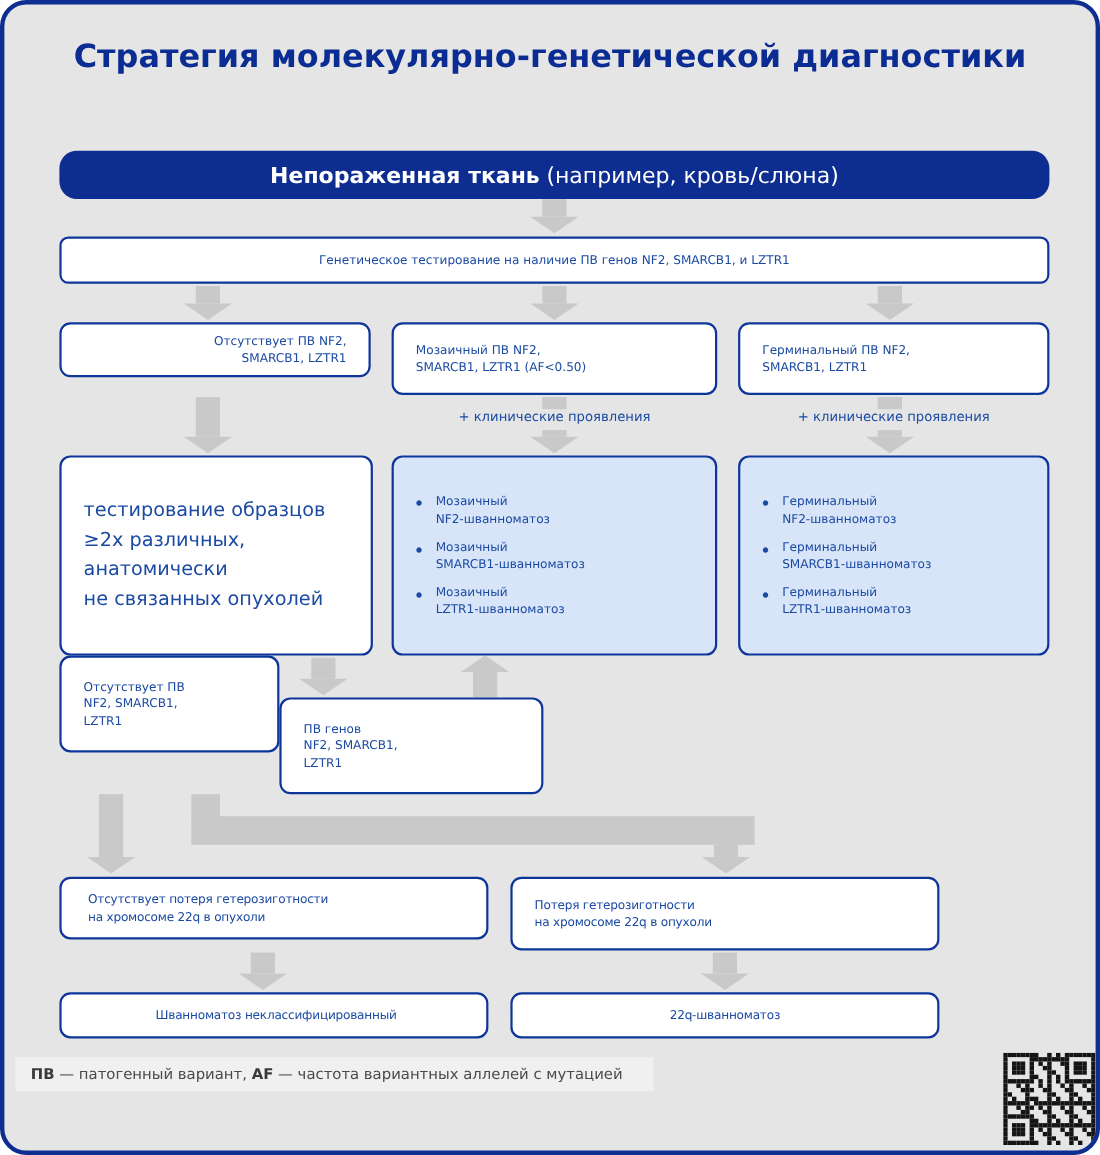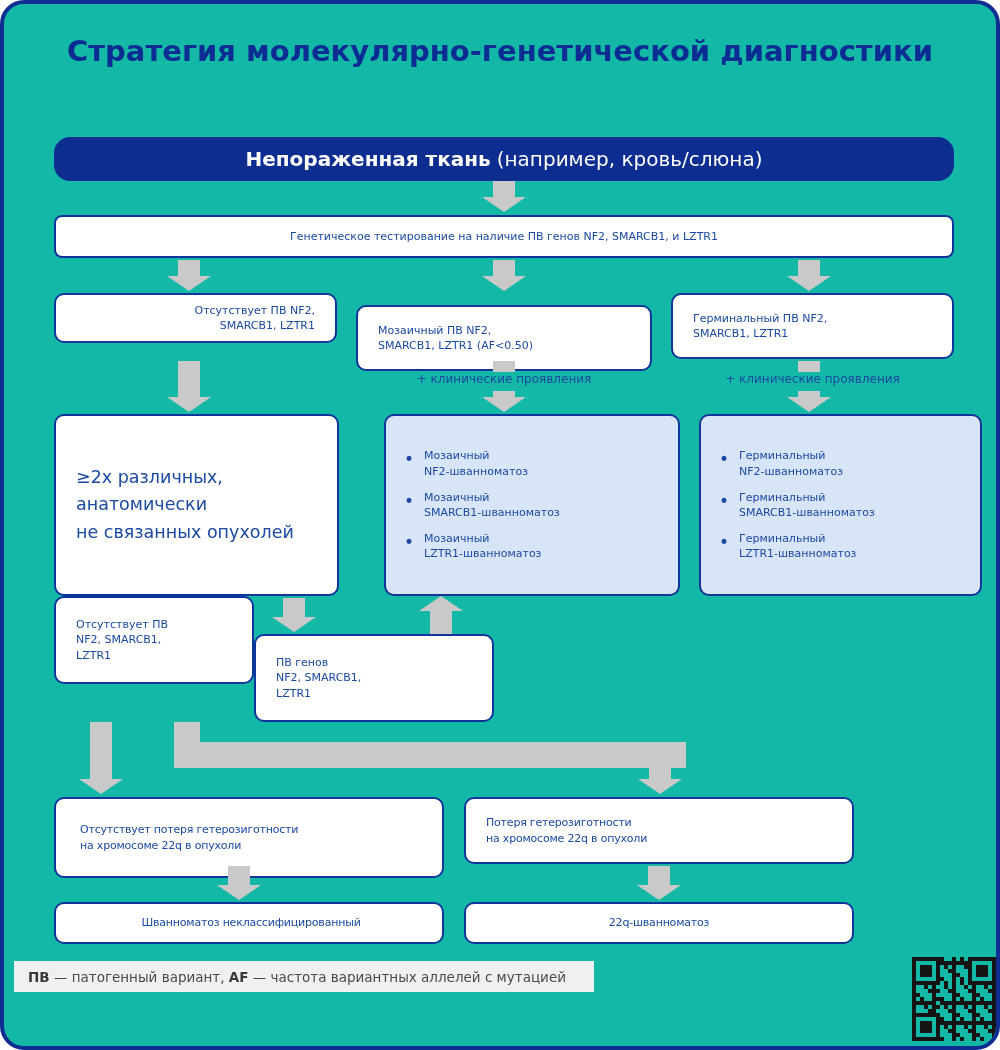--- a/index.html
+++ b/index.html
@@ -7,21 +7,21 @@
     --blue-border:#0e369a;
     --blue-text:#1b4aa2;
     --light-fill:#d8e5f8;
     --gray:#c9c9c9;
     --footer-bg:#f0f0f0;
     --footer-text:#4a4a4a;
   }
   *{margin:0;padding:0;box-sizing:border-box;}
   body{background:#fff;font-family:"DejaVu Sans","Liberation Sans",sans-serif;}
   .page{
-    position:relative;width:1000px;height:1050px;background:#14b8a6;
+    position:relative;width:1000px;height:1050px;background:#e5e5e5;
     border:4px solid var(--blue-dark);border-radius:24px;overflow:hidden;
   }
   .title{
     position:absolute;top:26px;left:0;width:100%;text-align:center;
     color:#0b2d93;font-size:29px;font-weight:bold;line-height:1.45;
   }
   .hdr{
     position:absolute;left:50px;top:133px;width:900px;height:44px;
     background:var(--blue-dark);border-radius:16px;color:#fff;font-size:20px;
     display:flex;align-items:center;justify-content:center;gap:6px;
@@ -44,21 +44,21 @@
     border-left:22px solid transparent;border-right:22px solid transparent;border-top:15px solid var(--gray);}
   .a-up{position:absolute;width:44px;}
   .a-up .stem{position:absolute;left:11px;bottom:0;width:22px;height:calc(100% - 15px);background:var(--gray);}
   .a-up .head{position:absolute;left:0;top:0;width:0;height:0;
     border-left:22px solid transparent;border-right:22px solid transparent;border-bottom:15px solid var(--gray);}
   .stub,.bar{position:absolute;background:var(--gray);}
   .clin{
     position:absolute;color:var(--blue-text);font-size:12px;text-align:center;
   }
   
-  .blist{gap:11px;padding:14px 14px 14px 18px;justify-content:center;margin-left:28px;}
+  .blist{gap:11px;padding:14px 14px 14px 18px;justify-content:center;}
   .bitem{display:flex;gap:10px;}
   .bitem .dot::before{content:"•";color:var(--blue-text);font-size:17px;}
   .footnote{
     position:absolute;left:10px;top:957px;width:580px;height:31px;
     background:var(--footer-bg);color:var(--footer-text);font-size:13.5px;
     display:flex;align-items:center;padding-left:14px;white-space:pre;
   }
   .footnote .b{font-weight:bold;color:#3a3a3a;}
   .qr{position:absolute;left:908px;top:953px;width:84px;height:84px;}
 </style>
@@ -95,21 +95,21 @@
     </div>
   <div class="a-down" style="left:783px;top:256px;height:31px;">
       <div class="stem"></div>
       <div class="head"></div>
     </div>
 
   <div class="box" style="left:50px;top:289px;width:283px;height:50px;text-align:right;">
     <div>Отсутствует ПВ NF2,</div>
     <div>SMARCB1, LZTR1</div>
   </div>
-  <div class="box" style="left:352px;top:301px;width:296px;height:66px;">
+  <div class="box" style="left:352px;top:289px;width:296px;height:66px;">
     <div>Мозаичный ПВ NF2,</div>
     <div>SMARCB1, LZTR1  (AF&lt;0.50)</div>
   </div>
   <div class="box" style="left:667px;top:289px;width:283px;height:66px;">
     <div>Герминальный ПВ NF2,</div>
     <div>SMARCB1, LZTR1</div>
   </div>
 
   <div class="a-down" style="left:163px;top:357px;height:51px;">
       <div class="stem"></div>
@@ -124,20 +124,21 @@
     </div>
 
   <div class="stub" style="left:794px;top:357px;width:22px;height:11px;"></div>
   <div class="clin" style="left:667px;top:368px;width:283px;">+ клинические проявления</div>
   <div class="a-down" style="left:783px;top:387px;height:21px;">
       <div class="stem"></div>
       <div class="head"></div>
     </div>
 
   <div class="box tall" style="left:50px;top:410px;width:285px;height:182px;">
+    <div>тестирование образцов</div>
     <div>≥2х различных,</div>
     <div>анатомически</div>
     <div>не связанных опухолей</div>
   </div>
 
   <div class="box light blist" style="left:352px;top:410px;width:296px;height:182px;">
     <div class="bitem">
         <span class="dot"></span>
       <div>
           <div>Мозаичный</div>
@@ -212,21 +213,21 @@
       <div class="stem"></div>
       <div class="head"></div>
     </div>
   <div class="stub" style="left:170px;top:718px;width:26px;height:24px;"></div>
   <div class="bar" style="left:170px;top:738px;width:512px;height:26px;"></div>
   <div class="a-down" style="left:634px;top:764px;height:26px;">
       <div class="stem"></div>
       <div class="head"></div>
     </div>
 
-  <div class="box narrowtxt" style="left:50px;top:793px;width:390px;height:81px;padding-left:24px;">
+  <div class="box narrowtxt" style="left:50px;top:793px;width:390px;height:57px;padding-left:24px;">
     <div>Отсутствует потеря гетерозиготности</div>
     <div>на хромосоме 22q в опухоли</div>
   </div>
   <div class="box narrowtxt" style="left:460px;top:793px;width:390px;height:67px;">
     <div>Потеря гетерозиготности</div>
     <div>на хромосоме 22q в опухоли</div>
   </div>
 
   <div class="a-down" style="left:213px;top:862px;height:34px;">
       <div class="stem"></div>

